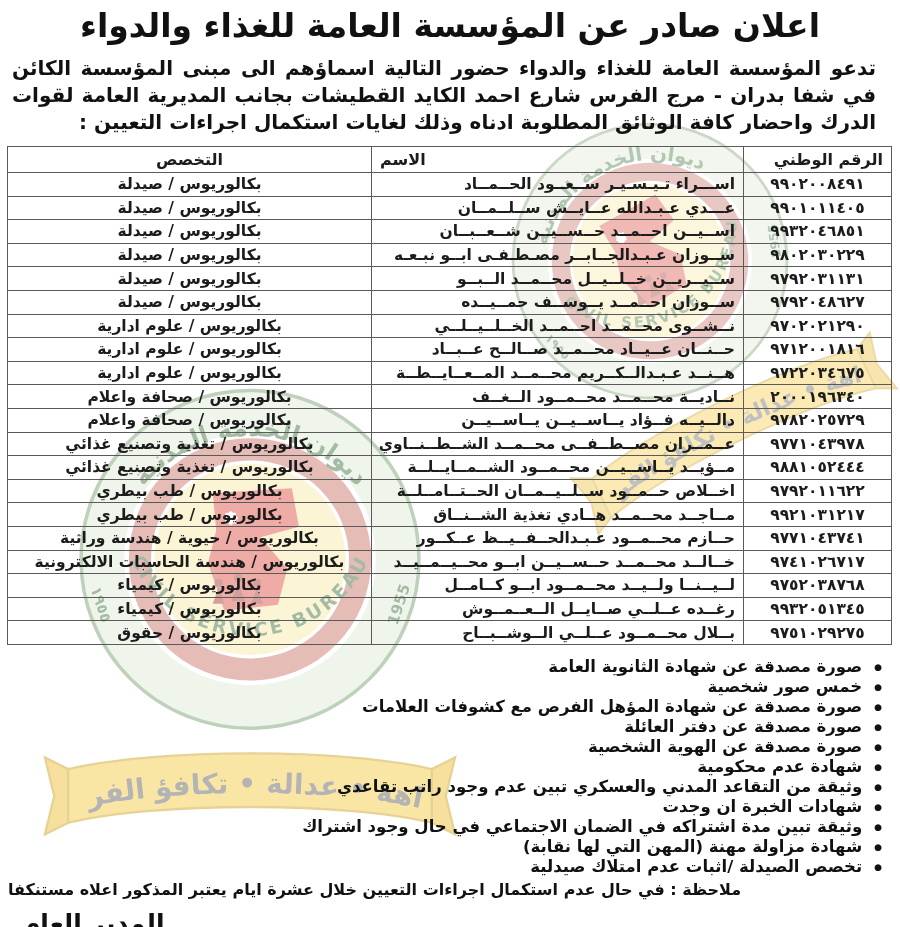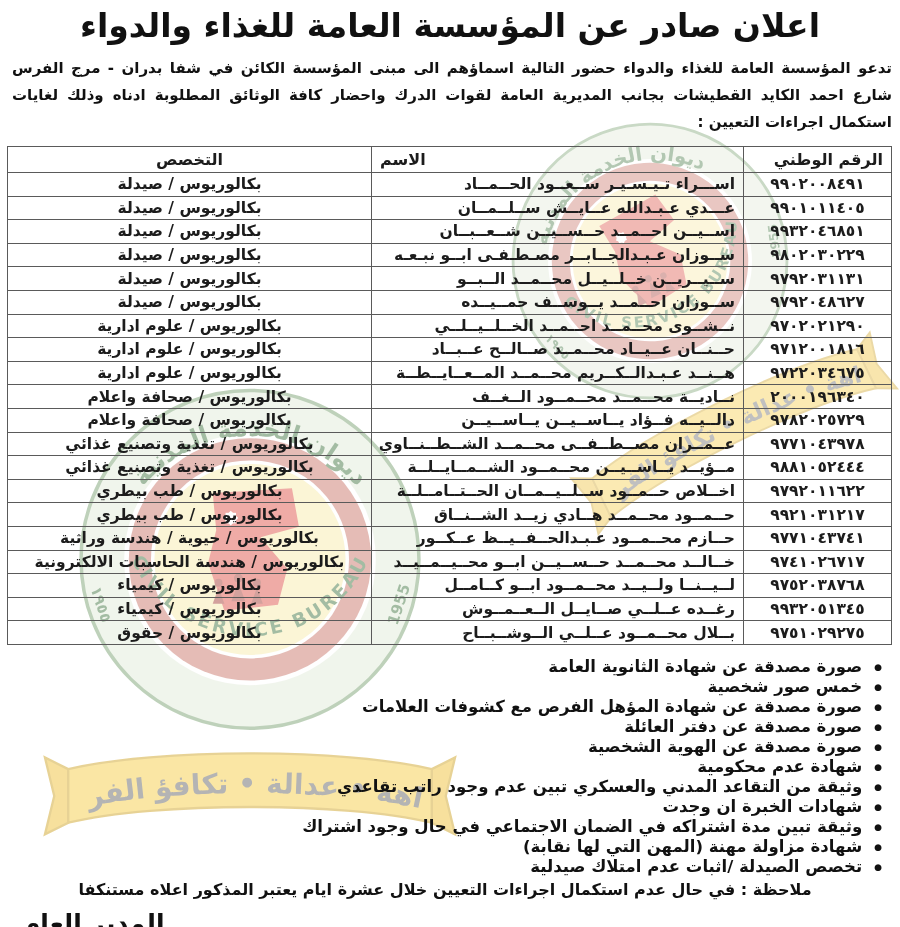--- a/index.html
+++ b/index.html
@@ -7,21 +7,21 @@
     width:900px;height:927px;position:relative;overflow:hidden;
     background:#ffffff;color:#1c1c1c;
     font-family:"DejaVu Sans",sans-serif;font-weight:bold;direction:rtl;
   }
   .content{position:relative;z-index:1;padding:4px 8px 0 8px;}
   .title{
     font-size:33px;text-align:center;margin:2px 0 10px 0;color:#111;
     letter-spacing:0;
   }
   .intro{
-    font-size:15px;line-height:27px;margin:0 0 10px 4px;
+    font-size:20px;line-height:27px;margin:0 16px 10px 4px;
     text-align:justify;color:#111;
   }
   table.applicants{
     width:884px;border-collapse:collapse;table-layout:fixed;
     margin:0 auto 0 auto;
   }
   table.applicants col.c-num{width:148px;}
   table.applicants col.c-name{width:372px;}
   table.applicants col.c-spec{width:364px;}
   table.applicants th, table.applicants td{
@@ -35,21 +35,21 @@
   td.num{text-align:center;letter-spacing:2px;font-size:15px;white-space:nowrap;}
   td.name{text-align:right;white-space:nowrap;font-size:15px;}
   td.spec{text-align:center;font-size:15px;white-space:nowrap;}
   ul.reqs{list-style:none;margin:12px 10px 0 0;padding:0;}
   ul.reqs li{
     font-size:16.5px;line-height:19px;text-align:right;color:#111;
     white-space:nowrap;
   }
   .bullet{font-size:9px;vertical-align:2px;margin-left:12px;color:#111;}
   .note{
-    font-size:16px;margin:3px 10px 0 0;text-align:center;color:#111;
+    font-size:16px;margin:3px 10px 0 0;text-align:left;color:#111;
   }
   .signature{
     font-size:25px;margin:10px 0 0 14px;text-align:left;color:#111;
   }
   
   .wm{position:absolute;z-index:0;pointer-events:none;}
   .wm-upper{left:480px;top:110px;width:340px;opacity:0.42;
     transform:rotate(-26deg);transform-origin:170px 151px;}
   .wm-lower{left:40px;top:373px;width:420px;opacity:0.5;}
   svg text{font-family:"DejaVu Sans",sans-serif;font-weight:bold;}
@@ -197,21 +197,21 @@
           <td class="name">مــؤيــد يــاســيــن محــمــود الشــمــايــلــة</td>
           <td class="spec">بكالوريوس / تغذية وتصنيع غذائي</td>
         </tr>
         <tr>
           <td class="num">٩٧٩٢٠١١٦٢٢</td>
           <td class="name">اخــلاص حــمــود ســلــيــمــان الحــتــامــلــة</td>
           <td class="spec">بكالوريوس / طب بيطري</td>
         </tr>
         <tr>
           <td class="num">٩٩٢١٠٣١٢١٧</td>
-          <td class="name">حــمــود محــمــد هــادي زيــد الشــنــاق</td>
+          <td class="name">مــاجــد محــمــد هــادي تغذية الشــنــاق</td>
           <td class="spec">بكالوريوس / طب بيطري</td>
         </tr>
         <tr>
           <td class="num">٩٧٧١٠٤٣٧٤١</td>
           <td class="name">حــازم محــمــود عـبـدالحــفــيــظ عــكــور</td>
           <td class="spec">بكالوريوس / حيوية / هندسة وراثية</td>
         </tr>
         <tr>
           <td class="num">٩٧٤١٠٢٦٧١٧</td>
           <td class="name">خــالــد محــمــد حــســيــن ابــو محــيــمــيــد</td>

